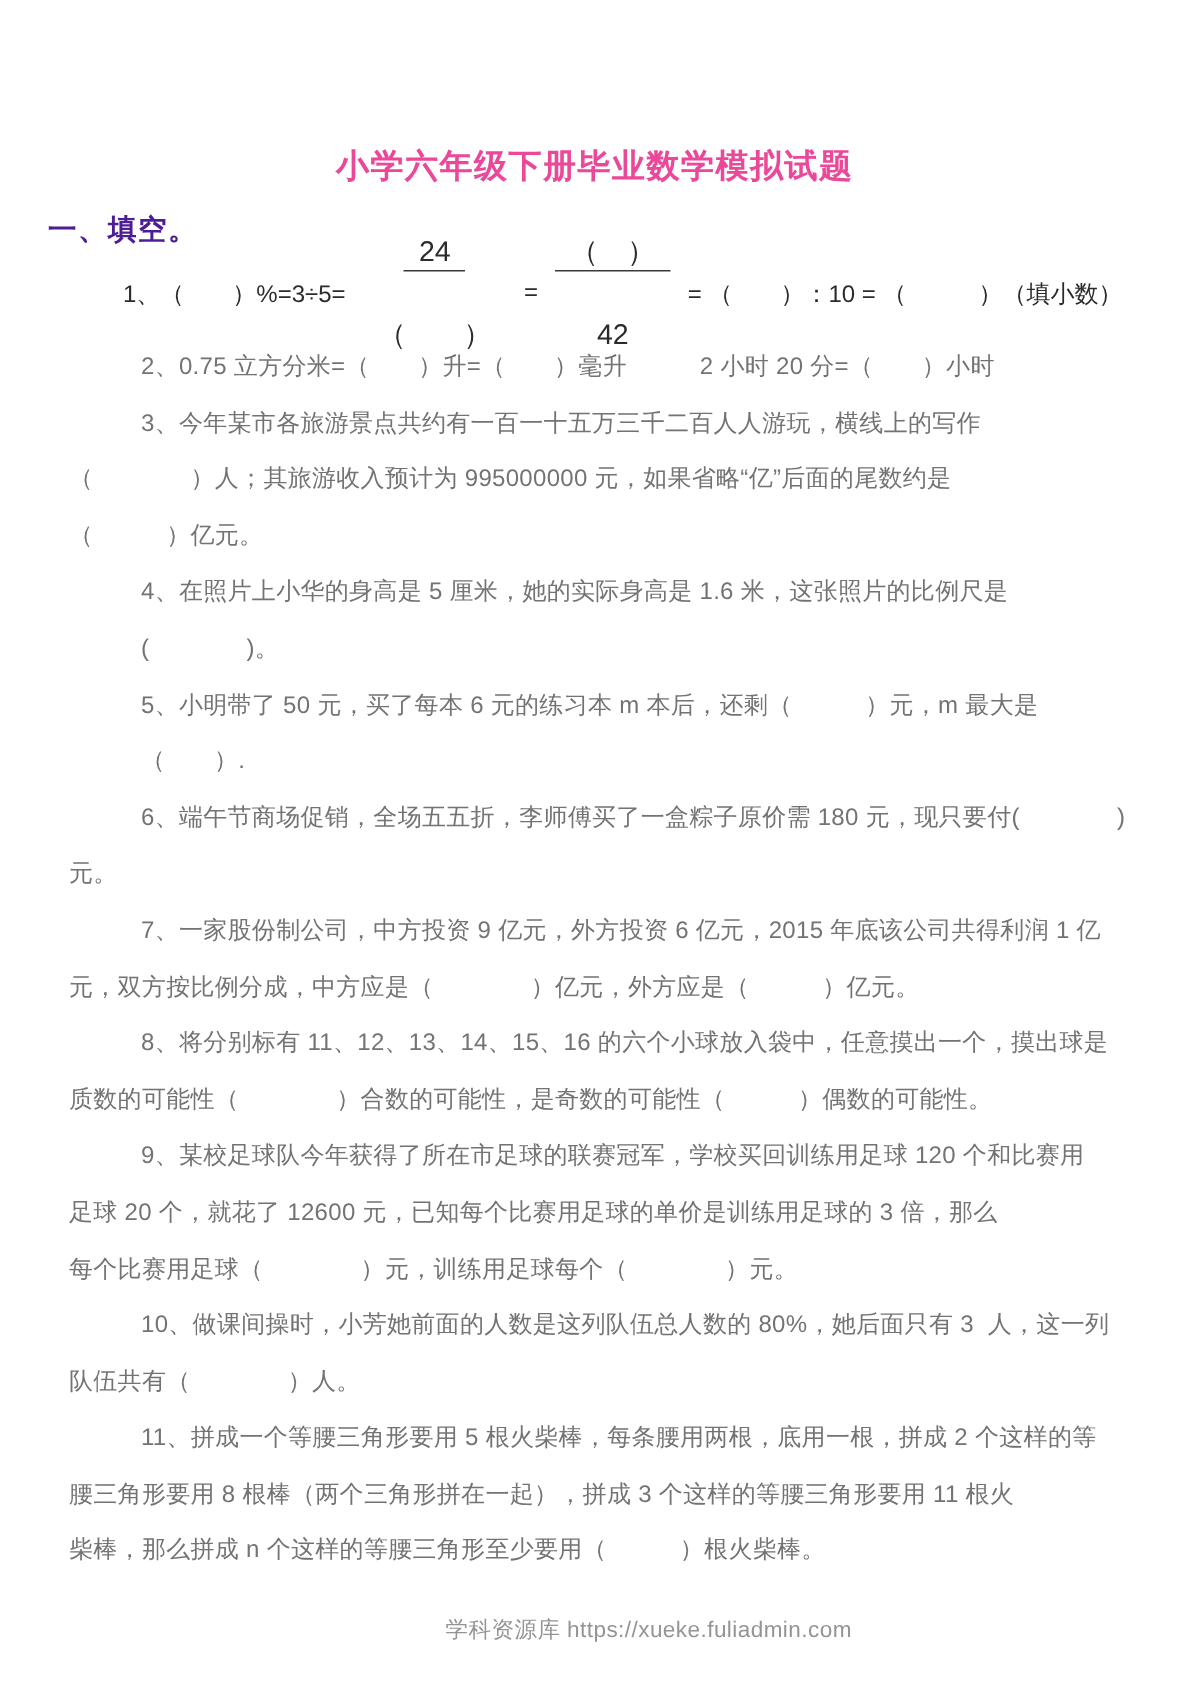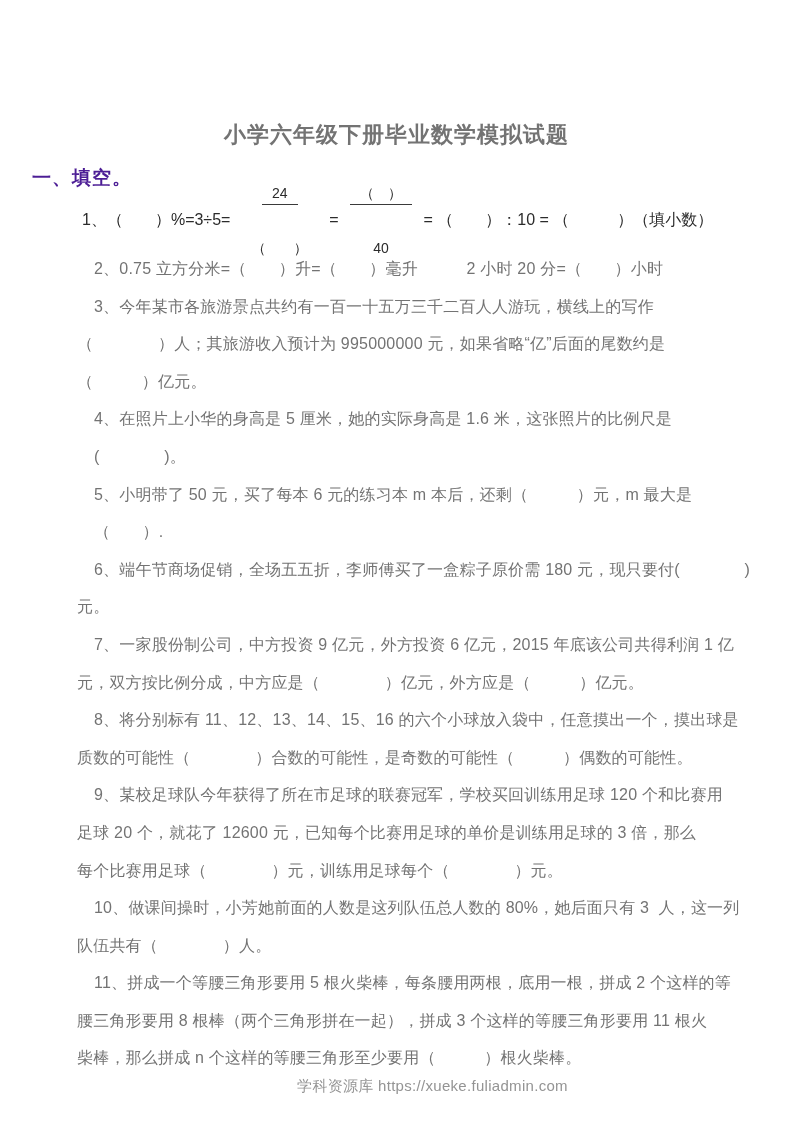--- a/index.html
+++ b/index.html
@@ -11,26 +11,26 @@
     position: relative;
     width: 793px;
     height: 1122px;
     margin: 0 auto;
     background: #ffffff;
     font-family: "Liberation Sans", "DejaVu Sans", sans-serif;
     color: #2b2b2b;
     overflow: hidden;
   }
   .doc-title {
-    padding-top: 120px;
+    padding-top: 96px;
     text-align: center;
     font-size: 22px;
     line-height: 30px;
     font-weight: bold;
-    color: #737373;
+    color: #ec4899;
     letter-spacing: 1px;
   }
   .section-header {
     margin: 16px 0 0 32px;
     font-size: 19px;
     line-height: 24px;
     font-weight: bold;
     color: #4c1d95;
     letter-spacing: 1px;
   }
@@ -42,21 +42,21 @@
     font-size: 16px;
     white-space: pre;
     color: #2b2b2b;
   }
   .frac {
     display: inline-flex;
     flex-direction: column;
     align-items: center;
     text-align: center;
     margin: 0 7px;
-    font-size: 14px;
+    font-size: 19px;
     line-height: 20px;
     gap: 32px;
   }
   .frac .num {
     border-bottom: 1.5px solid #3a3a3a;
     padding: 0 10px 1px 10px;
     white-space: pre;
   }
   .frac .den {
     padding: 1px 10px 0 10px;
@@ -65,21 +65,21 @@
   .question-list .line {
     font-size: 16px;
     line-height: 37.6px;
     padding-left: 94px;
     padding-right: 40px;
     white-space: pre-wrap;
     color: #737373;
     letter-spacing: 0.2px;
   }
   .question-list .line.cont {
-    padding-left: 77px;
+    padding-left: 46px;
   }
   .page-footer {
     position: absolute;
     left: 16px;
     bottom: 26px;
     width: 100%;
     text-align: center;
     font-size: 15px;
     color: #949494;
     letter-spacing: 0.3px;
@@ -97,21 +97,21 @@
 
   <div class="q1-row">
     <span>1、（　　）%=3÷5= </span>
     <span class="frac">
       <span class="num">24</span>
       <span class="den">（　　）</span>
     </span>
     <span> = </span>
     <span class="frac">
       <span class="num">（　）</span>
-      <span class="den">40</span>
+      <span class="den">42</span>
     </span>
     <span> = （　　）：10 = （　　　）（填小数）</span>
   </div>
 
   <div class="question-list" id="question-list">
       <div class="line">2、0.75 立方分米=（　　）升=（　　）毫升　　　2 小时 20 分=（　　）小时</div>
       <div class="line">3、今年某市各旅游景点共约有一百一十五万三千二百人人游玩，横线上的写作</div>
       <div class="line cont">（　　　　）人；其旅游收入预计为 995000000 元，如果省略“亿”后面的尾数约是</div>
       <div class="line cont">（　　　）亿元。</div>
       <div class="line">4、在照片上小华的身高是 5 厘米，她的实际身高是 1.6 米，这张照片的比例尺是(　　　　)。</div>

